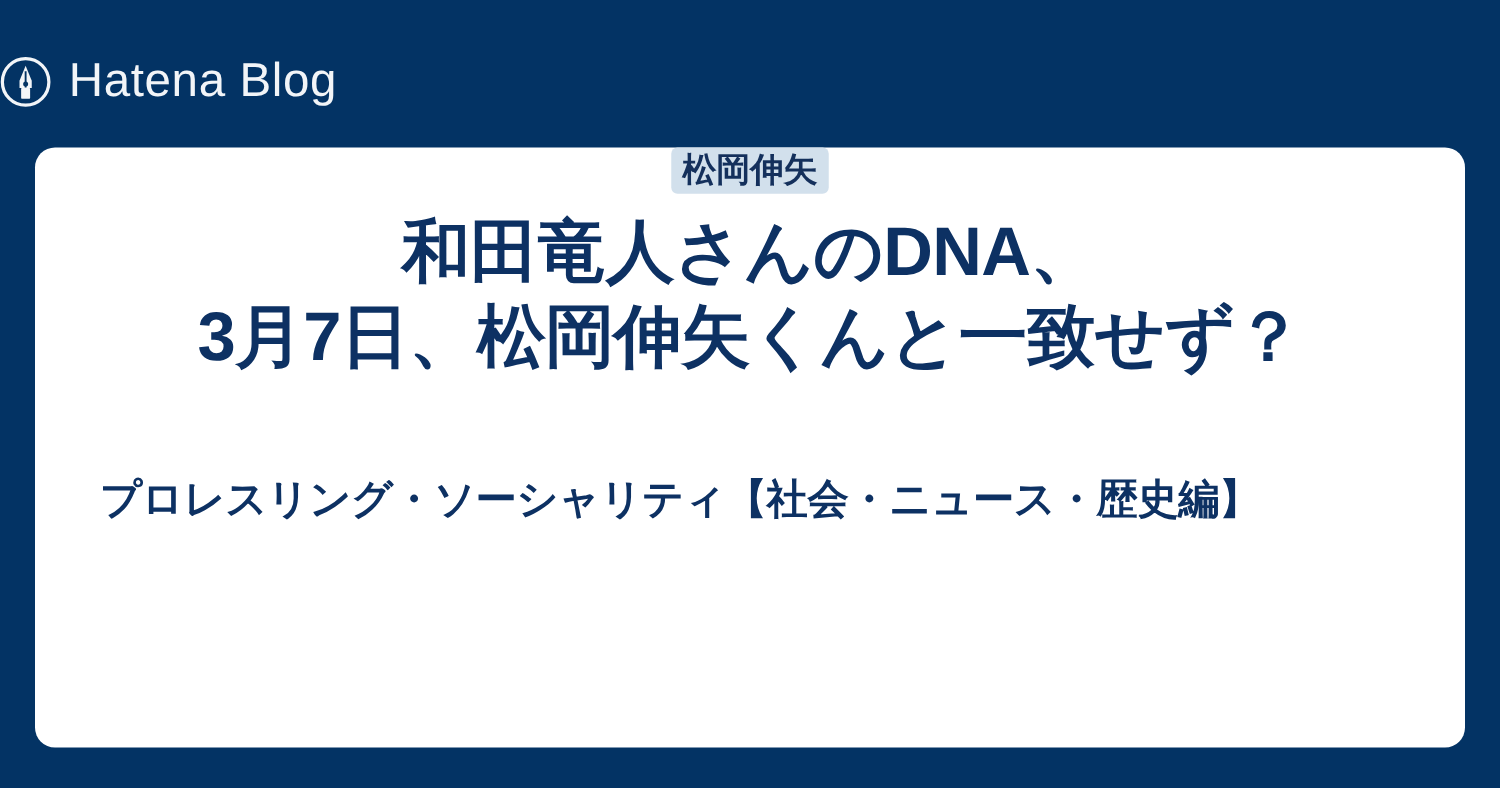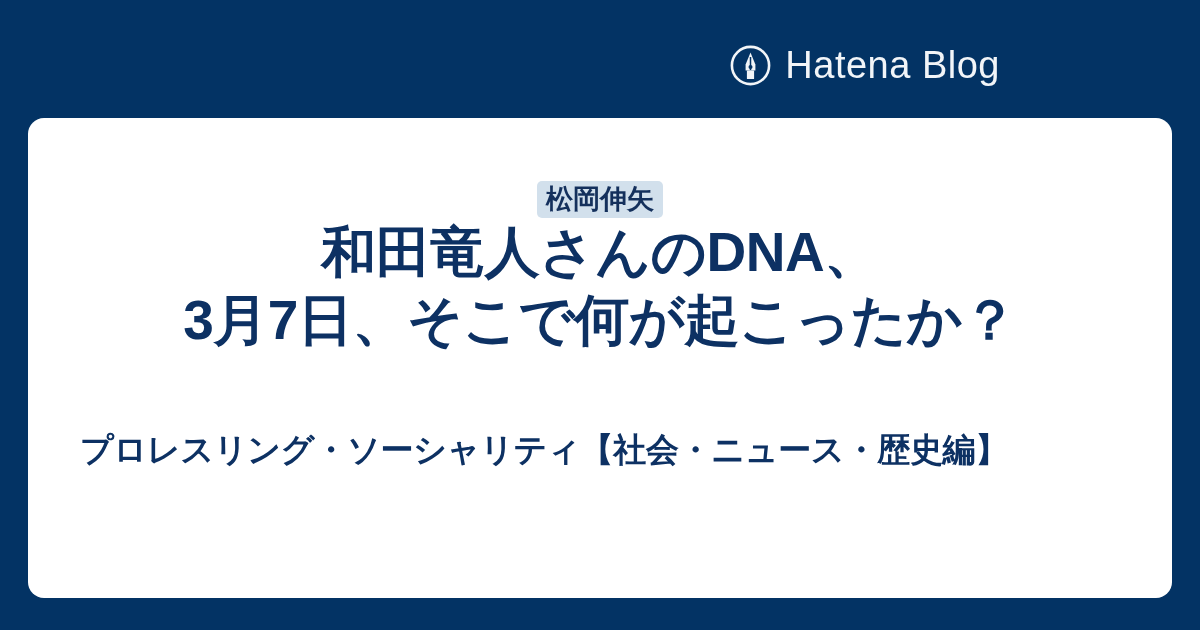--- a/index.html
+++ b/index.html
@@ -24,21 +24,21 @@
 
   
   .brand {
     position: absolute;
     top: 38px;
     left: 0;
     width: 1000px;
     height: 54px;
     display: flex;
     align-items: center;
-    justify-content: flex-end;
+    justify-content: flex-start;
     gap: 14px;
   }
   .brand-logo {
     width: 41px;
     height: 41px;
     flex: 0 0 41px;
     display: block;
   }
   .brand-name {
     color: #f2f5f8;
@@ -59,21 +59,20 @@
     background: #ffffff;
     border-radius: 16px;
     box-sizing: border-box;
     display: flex;
     flex-direction: column;
     align-items: center;
   }
 
   
   .tag-row {
-    margin-top: 63px;
     display: flex;
     flex-direction: row;
     align-items: center;
     justify-content: center;
     gap: 24px;
     height: 37px;
   }
   .tag-pill {
     background: #d2e0ec;
     color: #14305c;
@@ -82,21 +81,21 @@
     font-weight: 700;
     border-radius: 5px;
     padding: 0 9px;
     height: 37px;
     box-sizing: border-box;
     white-space: nowrap;
   }
 
   
   .entry-title {
-    margin-top: 0;
+    margin-top: 12px;
     width: 1000px;
     text-align: center;
     color: #0d3163;
     font-size: 55px;
     line-height: 68px;
     font-weight: 700;
     letter-spacing: -0.5px;
   }
   .entry-title .tline {
     display: block;
@@ -134,19 +133,19 @@
   </div>
 
   <div class="content-card">
 
     <div class="tag-row">
       <span class="tag-pill">松岡伸矢</span>
     </div>
 
     <h1 class="entry-title">
       <span class="tline">和田竜人さんのDNA、</span>
-      <span class="tline">3月7日、そこで何が起こったか？</span>
+      <span class="tline">3月7日、松岡伸矢くんと一致せず？</span>
     </h1>
 
     <div class="blog-name">プロレスリング・ソーシャリティ【社会・ニュース・歴史編】</div>
 
   </div>
 </div>
 
 </body></html>

